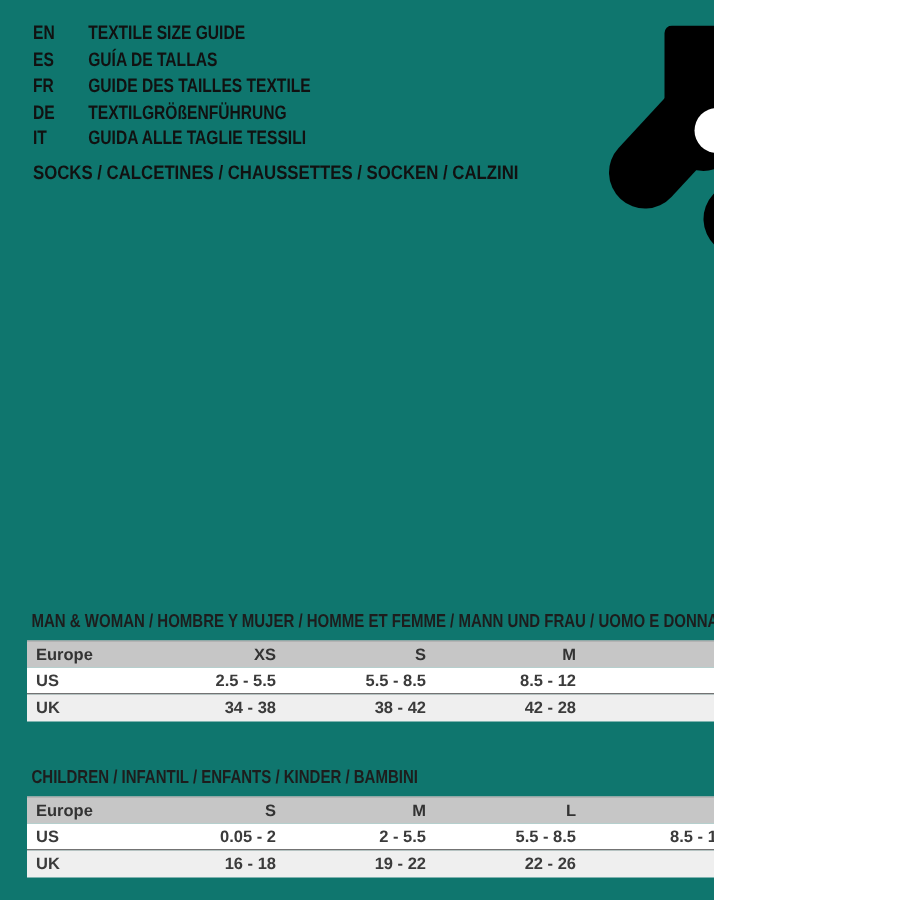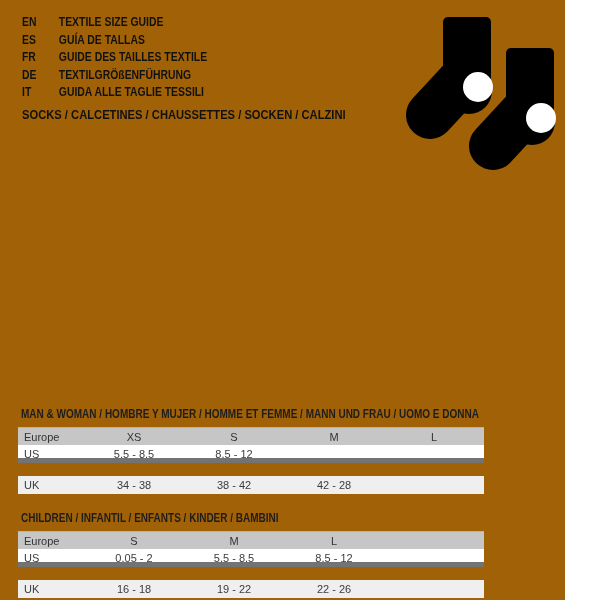--- a/index.html
+++ b/index.html
@@ -1,17 +1,17 @@
 <!DOCTYPE html>
 <html><head>
 <meta charset="utf-8">
 <style>
   html,body{margin:0;padding:0;background:#fff;}
   .page{
-    position:relative;width:565px;height:600px;background:#a16207;
+    position:relative;width:476px;height:600px;background:#0f766e;
     font-family:"Liberation Sans",sans-serif;overflow:hidden;
   }
   .cond{transform-origin:0 0;white-space:nowrap;}
 
   
   .lang-list{
     position:absolute;left:22px;top:13px;width:460px;
     transform:scaleX(0.80);
     font-weight:bold;font-size:13px;color:#111;
   }
@@ -30,32 +30,32 @@
   .sock-icon{position:absolute;left:406px;top:17px;width:152px;height:154px;}
 
   
   .tbl-title{
     position:absolute;left:21px;
     transform:scaleX(0.80);
     font-weight:bold;font-size:12.5px;color:#1d1d1d;line-height:13px;
   }
   .t1-title{top:408px;}
   .t2-title{top:512px;}
-  .tbl{position:absolute;left:18px;width:466px;font-size:11px;color:#3b3b3b;}
+  .tbl{position:absolute;left:18px;width:466px;font-size:11px;color:#3b3b3b;font-weight:bold;}
   .t1{top:427px;}
   .t2{top:531px;}
   .row{
     display:grid;grid-template-columns:66px 1fr 1fr 1fr 1fr;
     height:18px;line-height:18px;box-sizing:border-box;
   }
   .row.head{background:#c6c6c6;border-top:1px solid #b3b3b3;color:#333;}
-  .row.r-us{background:#ffffff;border-bottom:5px solid #737373;}
-  .row.r-uk{background:#efefef;margin-top:13px;}
+  .row.r-us{background:#ffffff;border-bottom:1px solid #737373;}
+  .row.r-uk{background:#efefef;}
   .c0{text-align:left;padding-left:6px;overflow:hidden;}
-  .c{text-align:center;}
+  .c{text-align:right;}
 </style>
 </head>
 <body>
 
 <div class="page">
 
   <div class="lang-list cond">
     <div class="lang-row">
       <span class="lang-code">EN</span>
       <span class="lang-label">TEXTILE SIZE GUIDE</span>
@@ -97,20 +97,21 @@
   <div class="tbl t1">
     <div class="row head">
       <span class="c0">Europe</span>
       <span class="c">XS</span>
       <span class="c">S</span>
       <span class="c">M</span>
       <span class="c">L</span>
     </div>
     <div class="row r-us">
       <span class="c0">US</span>
+      <span class="c">2.5 - 5.5</span>
       <span class="c">5.5 - 8.5</span>
       <span class="c">8.5 - 12</span>
     </div>
     <div class="row r-uk">
       <span class="c0">UK</span>
       <span class="c">34 - 38</span>
       <span class="c">38 - 42</span>
       <span class="c">42 - 28</span>
     </div>
   </div>
@@ -119,20 +120,21 @@
   <div class="tbl t2">
     <div class="row head">
       <span class="c0">Europe</span>
       <span class="c">S</span>
       <span class="c">M</span>
       <span class="c">L</span>
     </div>
     <div class="row r-us">
       <span class="c0">US</span>
       <span class="c">0.05 - 2</span>
+      <span class="c">2 - 5.5</span>
       <span class="c">5.5 - 8.5</span>
       <span class="c">8.5 - 12</span>
     </div>
     <div class="row r-uk">
       <span class="c0">UK</span>
       <span class="c">16 - 18</span>
       <span class="c">19 - 22</span>
       <span class="c">22 - 26</span>
     </div>
   </div>

